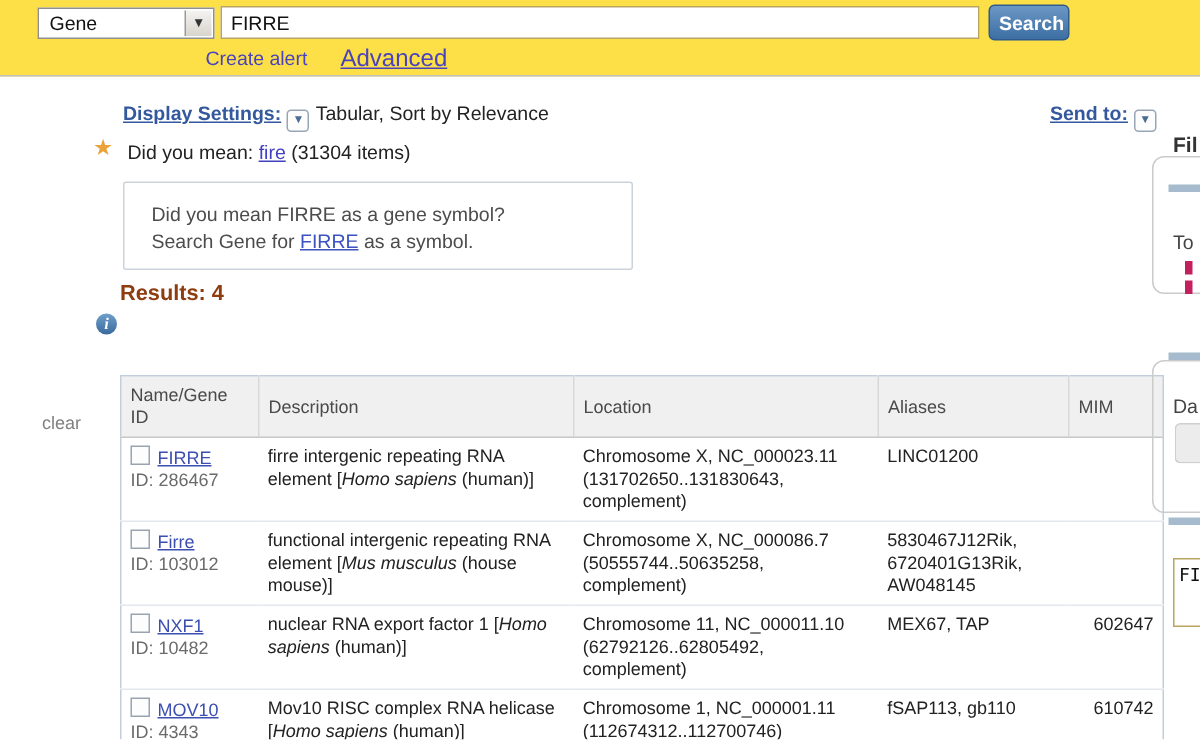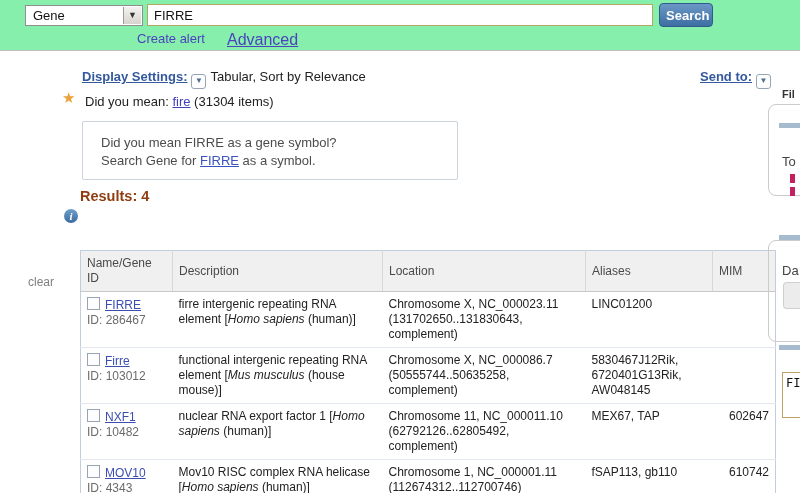--- a/index.html
+++ b/index.html
@@ -1,19 +1,19 @@
 <!DOCTYPE html>
 <html><head>
 <meta charset="utf-8">
 <style>
   html,body{margin:0;padding:0;background:#fff;}
   #app{position:relative;width:800px;height:493px;overflow:hidden;background:#fff;
        font-family:"Liberation Sans","DejaVu Sans",sans-serif;color:#222;}
   
-  .topbar{position:absolute;left:0;top:0;width:800px;height:50px;background:#86efac;
+  .topbar{position:absolute;left:0;top:0;width:800px;height:50px;background:#fde047;
           border-bottom:1px solid #bfbfbf;}
   .db-select{position:absolute;left:25px;top:5px;width:118px;height:21px;background:#fff;
              border:1px solid #8f8f8f;box-sizing:border-box;font-size:13px;line-height:19px;
              padding-left:7px;color:#111;cursor:default;}
   .db-select .arrow-btn{position:absolute;right:1px;top:1px;bottom:1px;width:17px;
              background:linear-gradient(#f4f3f1,#d8d4cd);border-left:1px solid #9a9a9a;
              text-align:center;font-size:9px;line-height:17px;color:#333;}
   .query-input{position:absolute;left:147px;top:4px;width:506px;height:22px;box-sizing:border-box;
              border:1px solid #b9a562;font-family:"Liberation Sans",sans-serif;font-size:13px;
              padding:0 0 0 6px;color:#111;background:#fff;}
@@ -28,21 +28,21 @@
   .dd-icon{display:inline-block;width:13px;height:13px;border:1px solid #97a6b6;border-radius:3px;
            font-size:8px;line-height:12px;text-align:center;color:#4a6d94;background:#fdfdfd;
            vertical-align:-2px;margin:0 4px;cursor:pointer;}
   .display-settings{position:absolute;left:82px;top:67px;}
   .display-mode{font-size:13px;color:#222;}
   .send-to{position:absolute;left:700px;top:67px;}
   
   .star-icon{position:absolute;left:62px;top:89px;font-size:15px;color:#eaa33b;}
   .dym{position:absolute;left:85px;top:94px;font-size:13px;color:#222;}
   .dym a{color:#4040c0;text-decoration:underline;cursor:pointer;}
-  .sugg-box{position:absolute;left:82px;top:121px;width:376px;height:59px;box-sizing:border-box;
+  .sugg-box{position:absolute;left:82px;top:121px;width:340px;height:59px;box-sizing:border-box;
             border:1px solid #ccd3da;border-radius:2px;background:#fff;
             padding:12px 0 17px 18px;font-size:13px;line-height:18px;color:#4c4c4c;}
   .sugg-box a{color:#3c52c0;text-decoration:underline;cursor:pointer;}
   
   .results-h{position:absolute;left:80px;top:188px;font-size:14.5px;font-weight:bold;color:#8e3d10;}
   .info-icon{position:absolute;left:64px;top:209px;width:14px;height:14px;border-radius:50%;
              background:linear-gradient(#6f9fca,#3a6b9e);color:#fff;text-align:center;
              font-family:"Liberation Serif",serif;font-style:italic;font-weight:bold;
              font-size:11px;line-height:14px;}
   .showing{position:absolute;left:85px;top:210px;font-size:13px;color:#222;}
@@ -56,21 +56,21 @@
   .gtable th:last-child{border-right:none;}
   .gtable td{vertical-align:top;padding:5px 6px;border-top:1px solid #e3e8ee;}
   .gtable tr.r1 td{border-top:none;}
   .gname a{color:#3c4fb1;text-decoration:underline;cursor:pointer;}
   .gid{color:#6b6b6b;}
   .cb{display:inline-block;width:11px;height:11px;border:1px solid #98a4b0;background:#fdfdfd;
       vertical-align:-1px;margin-right:5px;cursor:pointer;}
   .mim-cell{text-align:right;padding-right:8px;}
   
   .sb-box{position:absolute;border:1px solid #cbcbcb;border-radius:8px;width:44px;}
-  .sb-title{position:absolute;left:782px;font-size:11px;font-weight:bold;color:#333;}
+  .sb-title{position:absolute;left:782px;font-size:14px;font-weight:bold;color:#333;}
   .sb-head{position:absolute;left:782px;font-size:13px;font-weight:bold;color:#0369a1;padding-left:28px;}
   .sb-text{position:absolute;left:782px;font-size:13px;color:#444;}
   .sb-rule{position:absolute;left:779px;width:21px;height:5px;background:#a6bbce;}
   .pink-frag{position:absolute;left:790px;width:5px;height:9px;background:#c2205f;}
   .sb-select{position:absolute;left:783px;width:17px;height:25px;background:#ececec;
              border:1px solid #cfcfcf;border-radius:4px 0 0 4px;border-right:none;}
   .sb-query{position:absolute;left:782px;width:18px;height:46px;background:#fff;
             border:1px solid #b9a562;border-right:none;box-sizing:border-box;
             font-family:"DejaVu Sans Mono","Liberation Mono",monospace;font-size:12px;
             padding:3px 0 0 3px;color:#111;}

